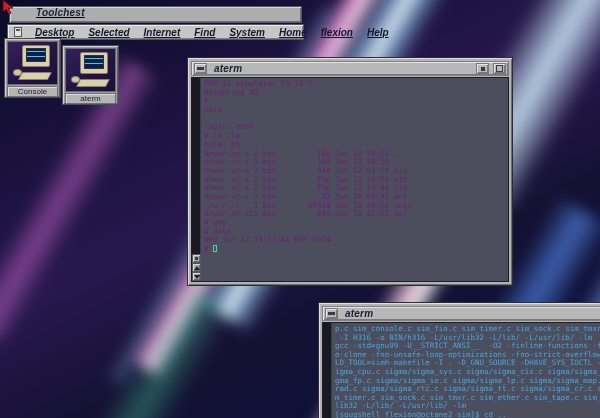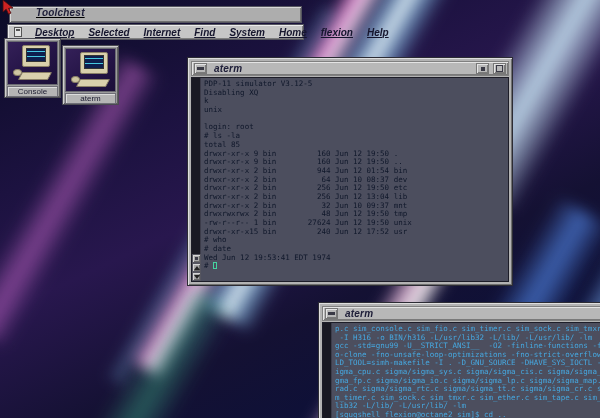--- a/index.html
+++ b/index.html
@@ -173,37 +173,35 @@
         <span class="sb-btn">
             <span class="glyph-dot" style="width:3px;height:3px;"></span>
           </span>
         <span class="sb-btn">
             <span class="tri-up"></span>
           </span>
         <span class="sb-btn">
             <span class="tri-down"></span>
           </span>
       </div>
-      <div class="screen" style="color: #0f172a;">
+      <div class="screen" style="color: #701a75;">
         <div class="term-line">PDP-11 simulator V3.12-5</div>
         <div class="term-line">Disabling XQ</div>
         <div class="term-line">k</div>
         <div class="term-line">unix</div>
         <div class="term-line"></div>
         <div class="term-line">login: root</div>
         <div class="term-line"># ls -la</div>
         <div class="term-line">total 85</div>
         <div class="term-line">drwxr-xr-x 9 bin         160 Jun 12 19:50 .</div>
         <div class="term-line">drwxr-xr-x 9 bin         160 Jun 12 19:50 ..</div>
         <div class="term-line">drwxr-xr-x 2 bin         944 Jun 12 01:54 bin</div>
-        <div class="term-line">drwxr-xr-x 2 bin          64 Jun 10 08:37 dev</div>
         <div class="term-line">drwxr-xr-x 2 bin         256 Jun 12 19:50 etc</div>
         <div class="term-line">drwxr-xr-x 2 bin         256 Jun 12 13:04 lib</div>
         <div class="term-line">drwxr-xr-x 2 bin          32 Jun 10 09:37 mnt</div>
-        <div class="term-line">drwxrwxrwx 2 bin          48 Jun 12 19:50 tmp</div>
         <div class="term-line">-rw-r--r-- 1 bin       27624 Jun 12 19:50 unix</div>
         <div class="term-line">drwxr-xr-x15 bin         240 Jun 12 17:52 usr</div>
         <div class="term-line"># who</div>
         <div class="term-line"># date</div>
         <div class="term-line">Wed Jun 12 19:53:41 EDT 1974</div>
         <div class="term-line"><span># </span><span class="cursor-block" style="border-color:#46d3a0;"></span></div>
       </div>
     </div>
   </div>
 

